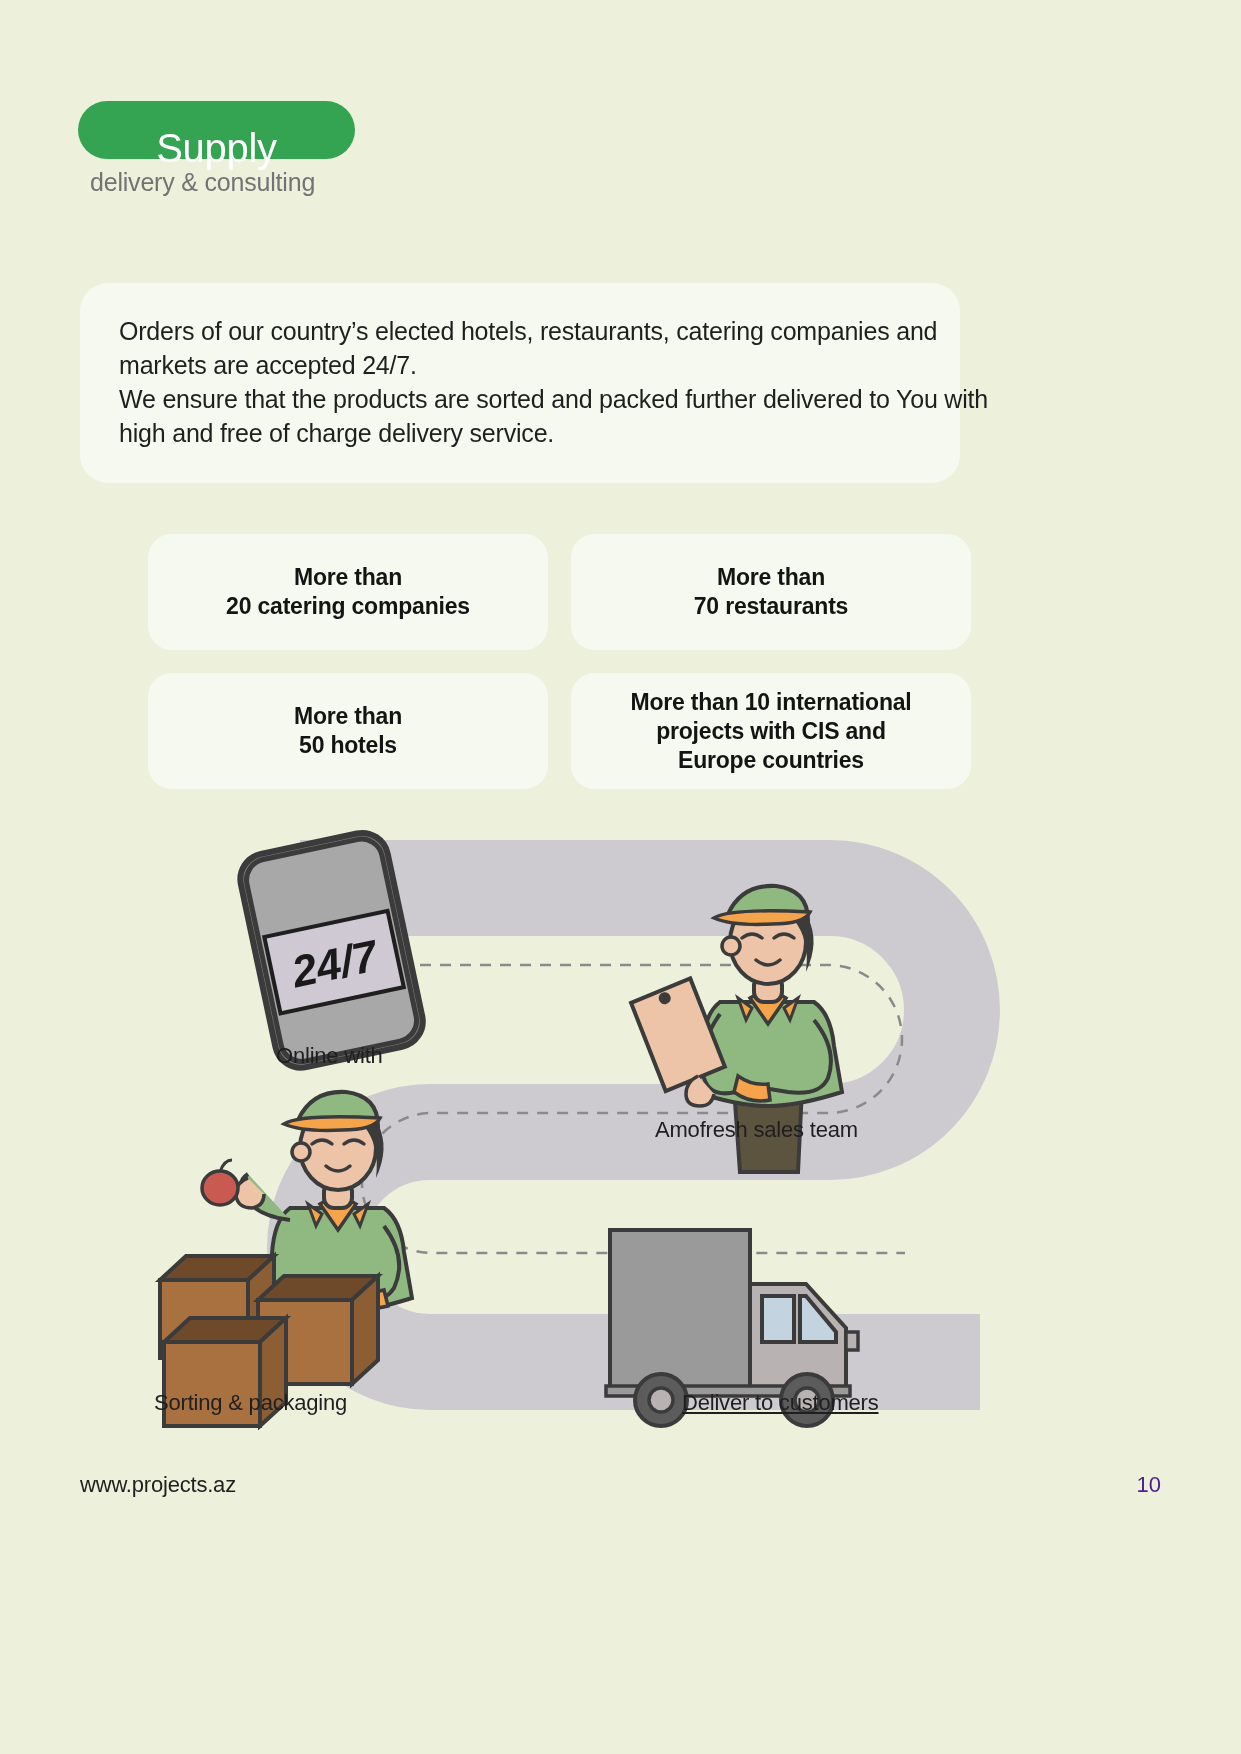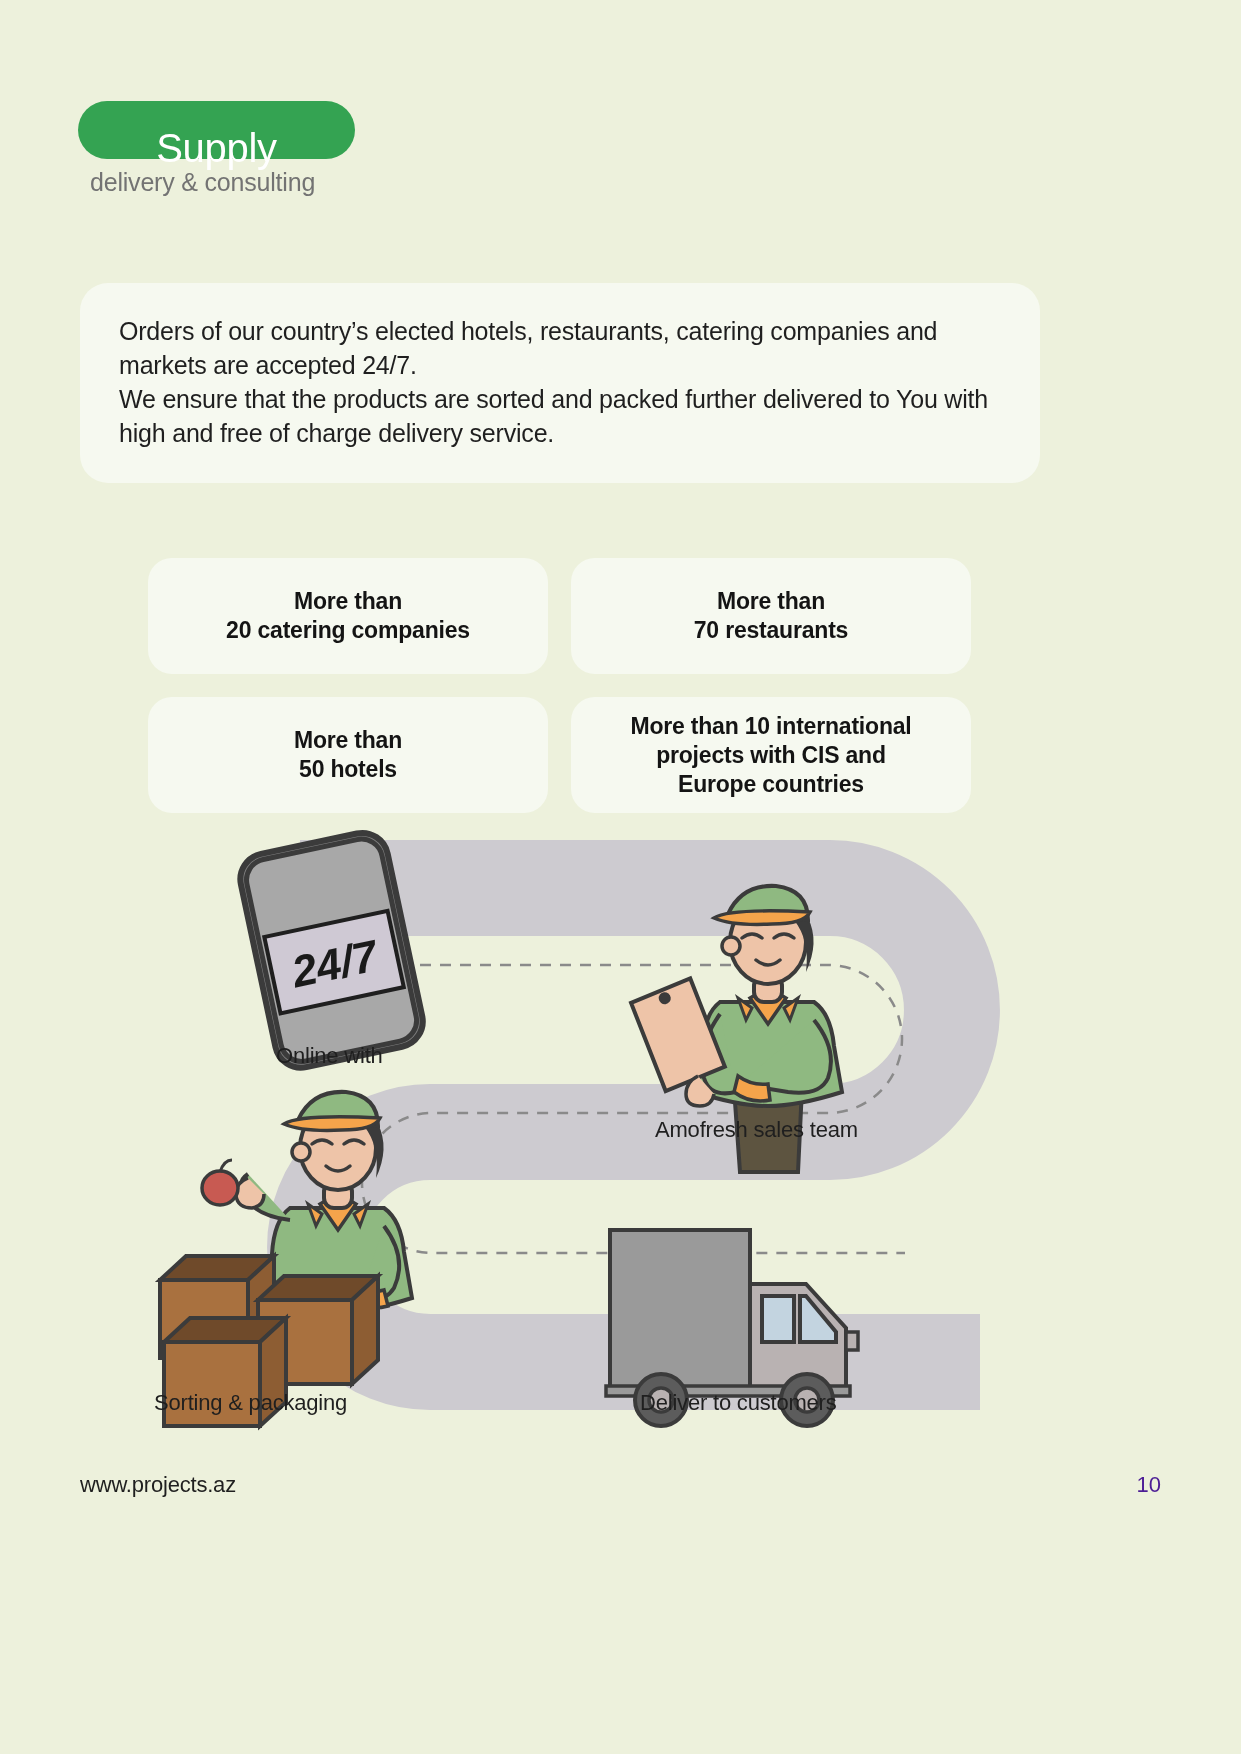--- a/index.html
+++ b/index.html
@@ -46,42 +46,42 @@
     color: #737373;
     font-weight: 400;
     letter-spacing: -0.2px;
   }
 
   
   .intro-panel {
     position: absolute;
     left: 80px;
     top: 283px;
-    width: 960px;
+    width: 880px;
     height: 200px;
     background: #f6f9f0;
     border-radius: 28px;
   }
   .intro-text {
     position: absolute;
     left: 39px;
     top: 31px;
     width: 890px;
     font-size: 25px;
     line-height: 34px;
     color: #1f1f1f;
     white-space: pre-line;
     letter-spacing: -0.2px;
   }
 
   
   .stats {
     position: absolute;
     left: 148px;
-    top: 558px;
+    top: 534px;
     width: 823px;
     display: grid;
     grid-template-columns: 400px 400px;
     grid-gap: 23px;
   }
   .stat-card {
     height: 116px;
     background: #f6f9f0;
     border-radius: 24px;
     display: flex;
@@ -113,21 +113,21 @@
   .plabel {
     position: absolute;
     font-size: 22px;
     color: #1f1f1f;
     letter-spacing: -0.2px;
     white-space: nowrap;
   }
   #lbl-online   { left: 276px; top: 1043px; }
   #lbl-sales    { left: 655px; top: 1117px; }
   #lbl-sorting  { left: 154px; top: 1390px; }
-  #lbl-deliver  { left: 640px; top: 1390px; }
+  #lbl-deliver  { left: 682px; top: 1390px; text-decoration: underline; }
 
   
   .footer-url {
     position: absolute;
     left: 80px;
     top: 1472px;
     font-size: 22px;
     color: #1f1f1f;
     letter-spacing: -0.2px;
   }

